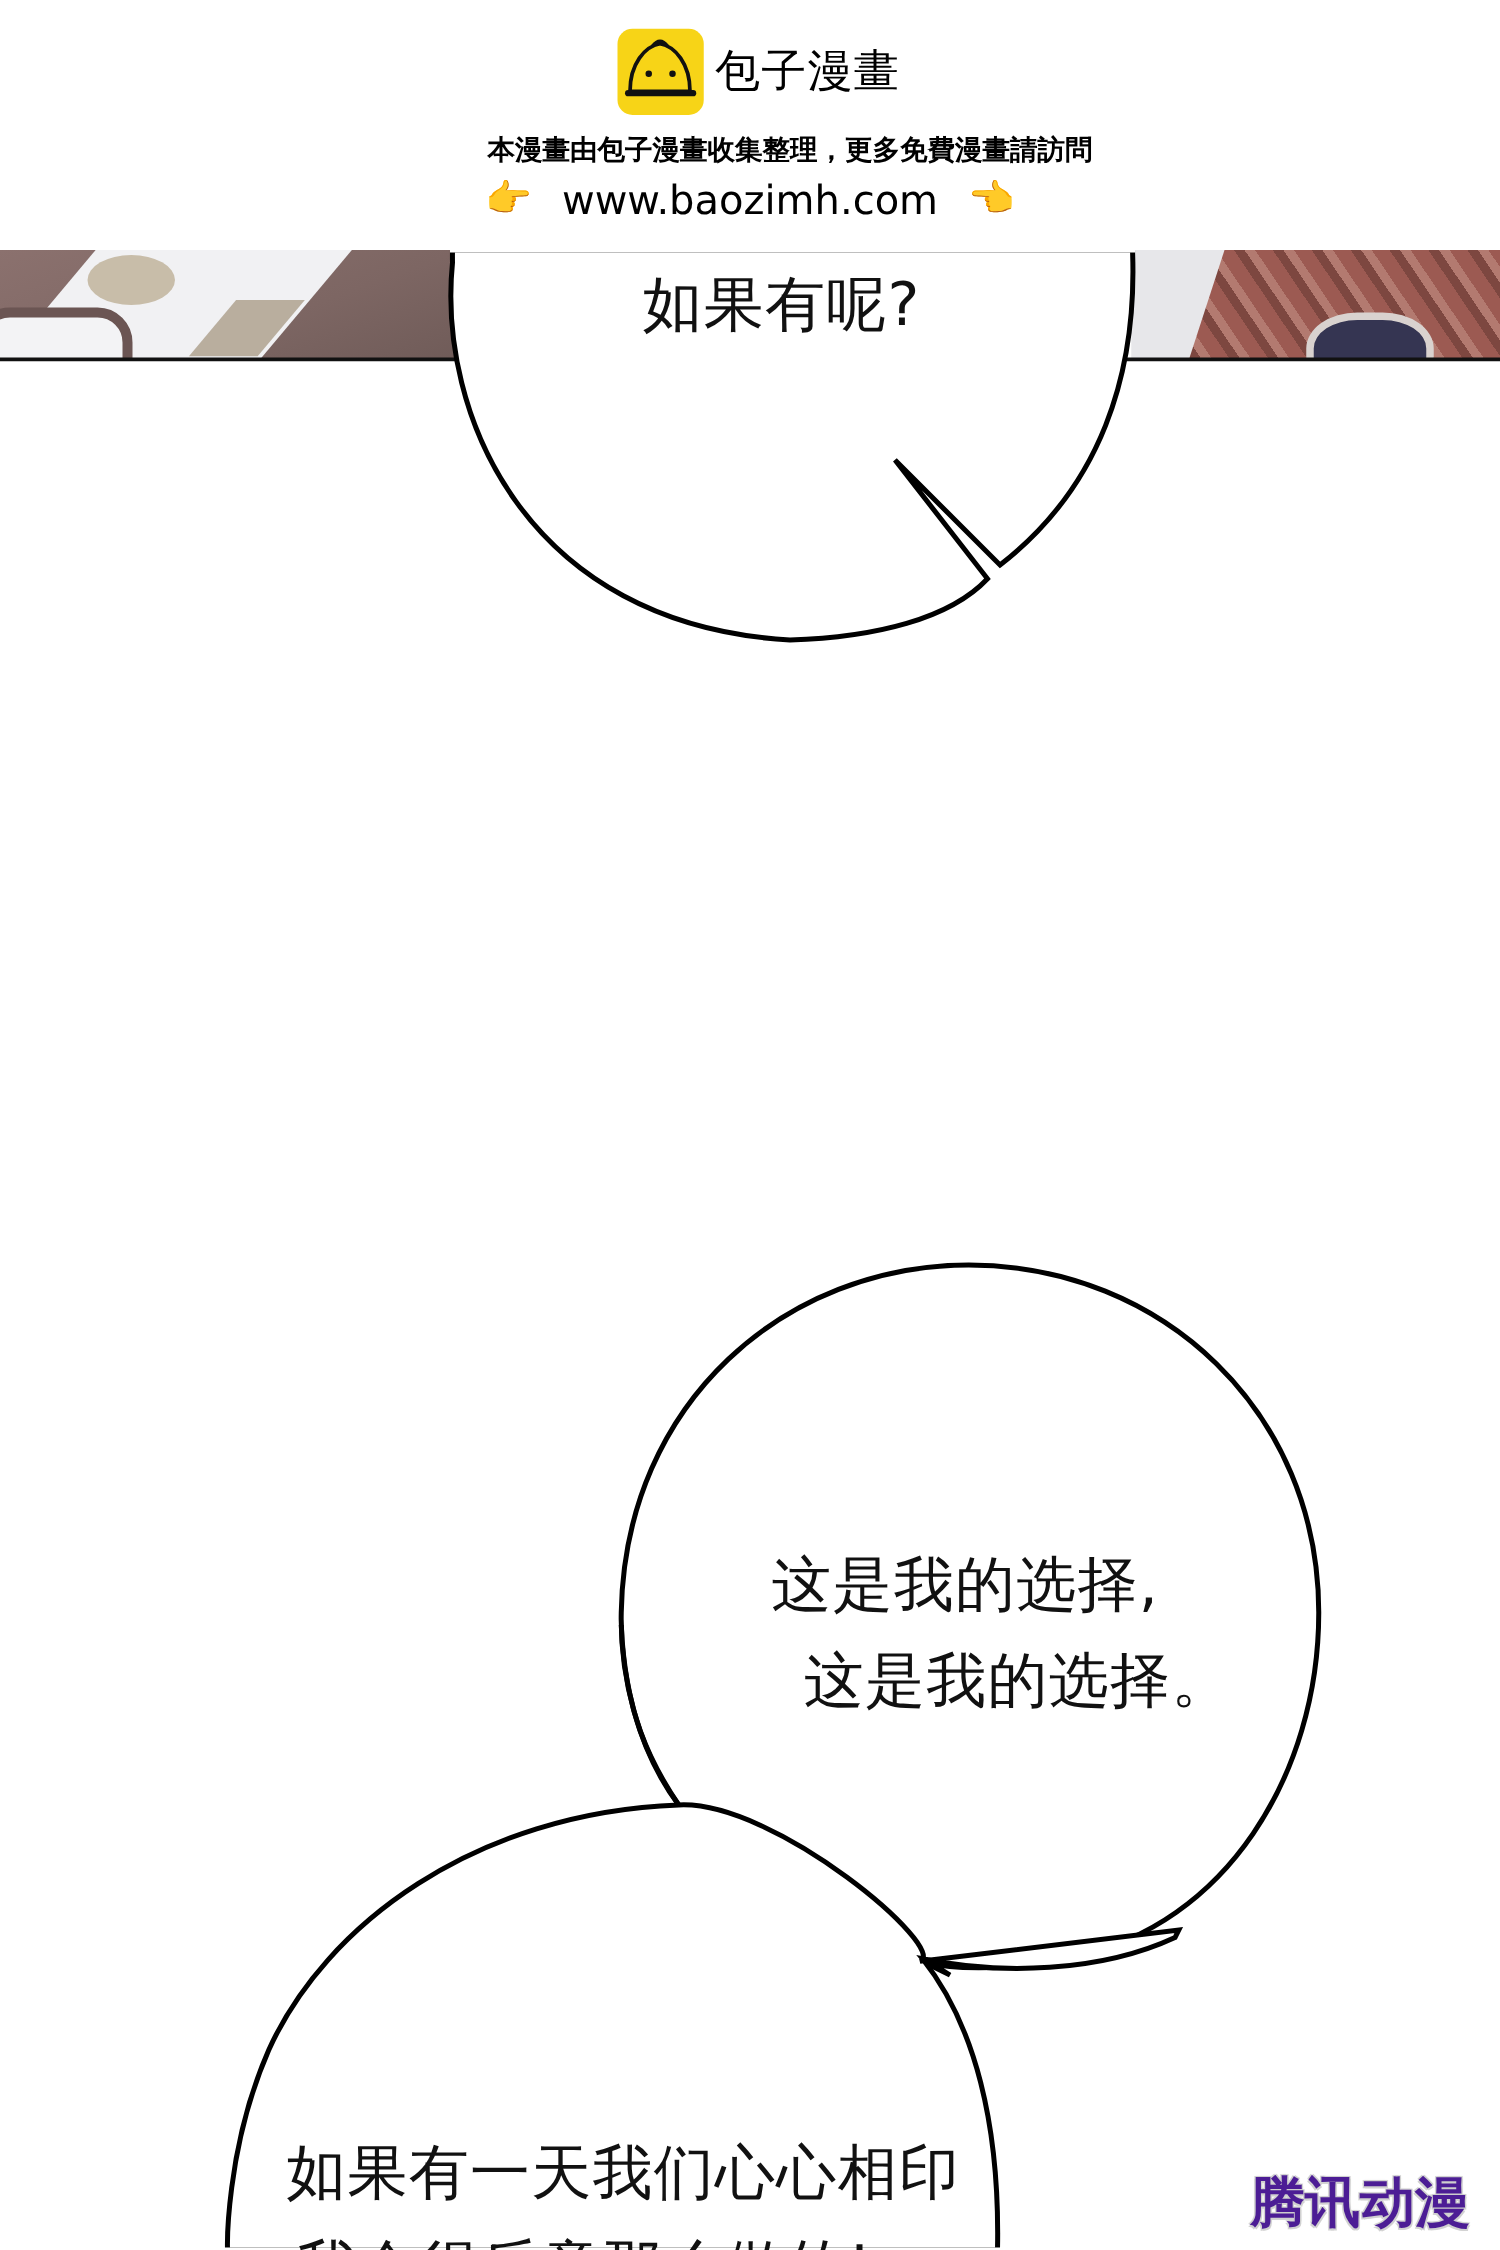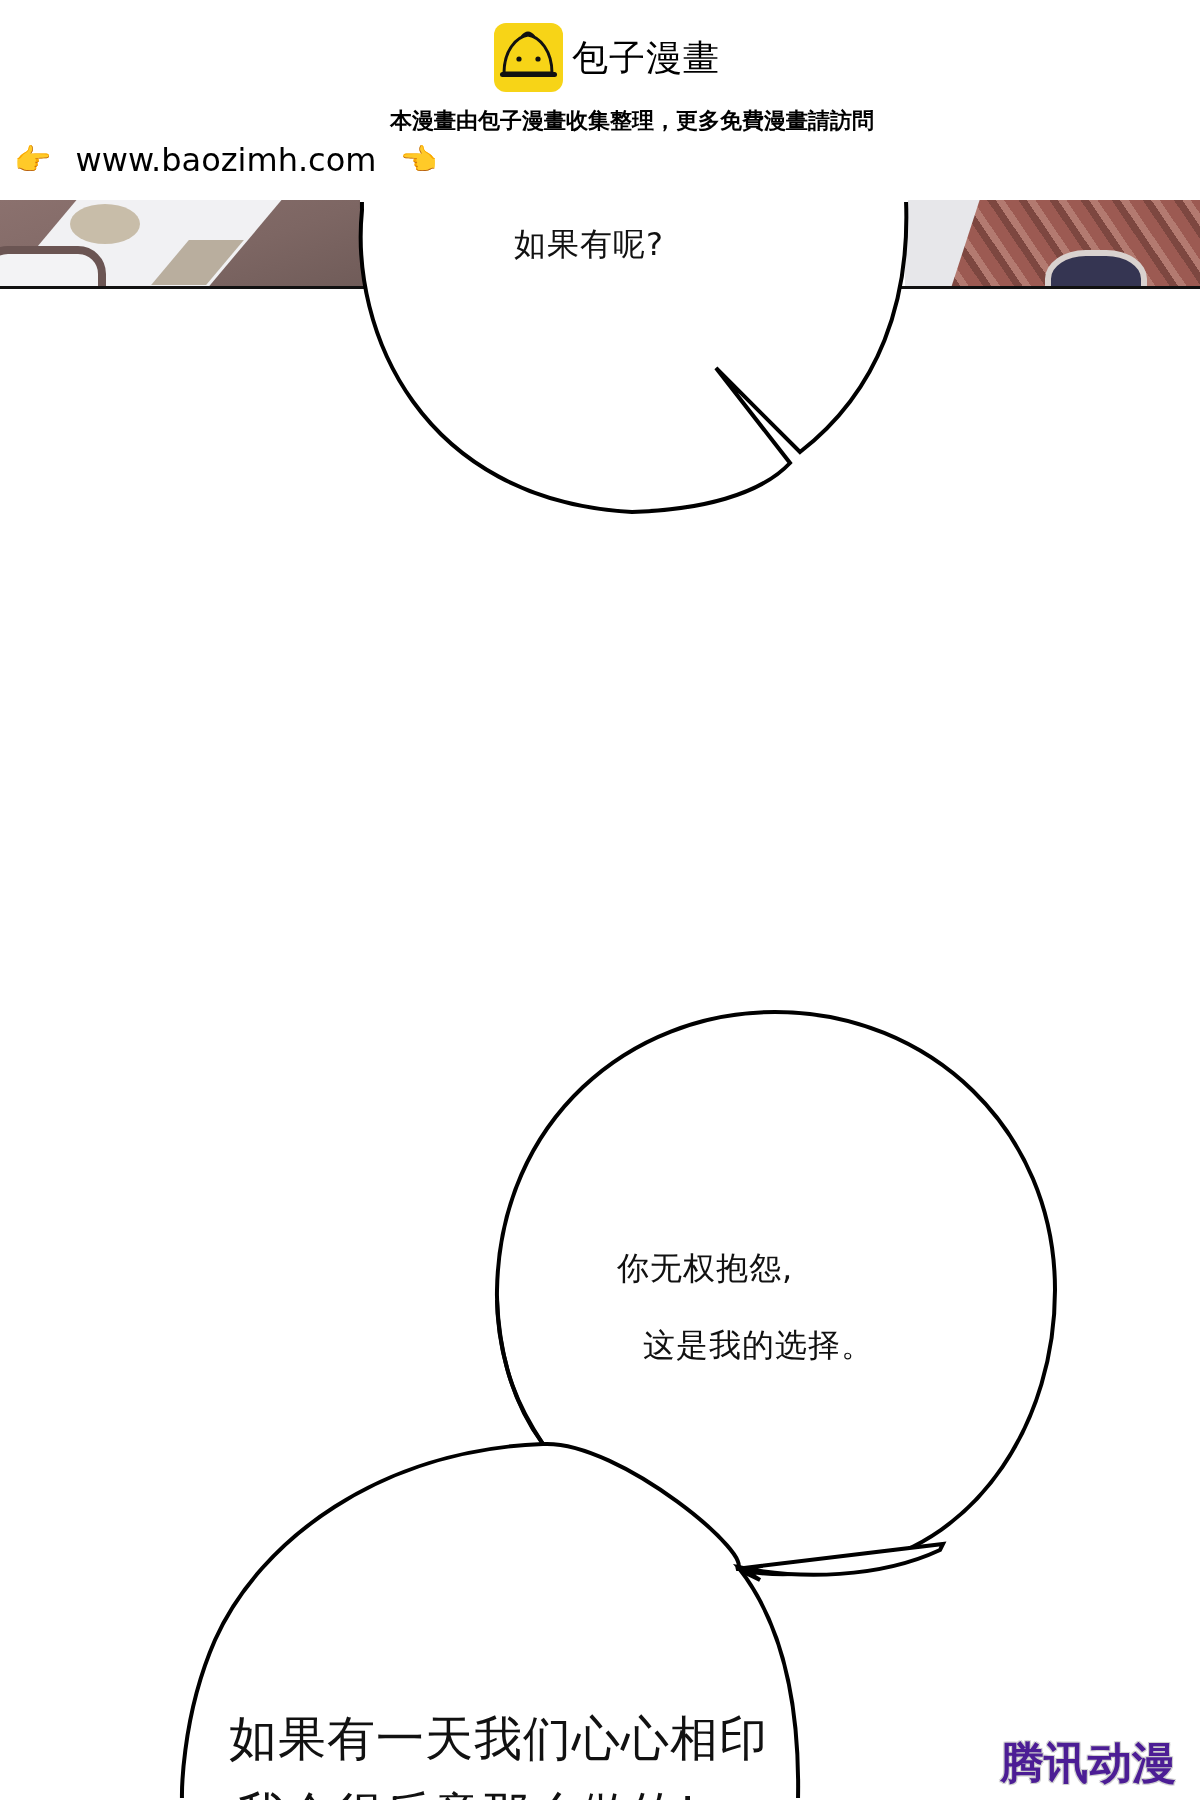--- a/index.html
+++ b/index.html
@@ -17,21 +17,21 @@
     }
     .brand-title {
       left: 572px; top: 34px; font-size: 36px; line-height: 48px;
       letter-spacing: 1px; white-space: nowrap;
     }
     .notice {
       left: 0; width: 1200px; top: 106px; text-align: center;
       font-size: 22px; line-height: 30px; white-space: nowrap; font-weight: bold; margin-left: 32px;
     }
     .url-row {
-      left: 0; width: 1200px; top: 138px; text-align: left;
+      left: 0; width: 1200px; top: 138px; text-align: center;
       font-size: 32px; line-height: 40px; white-space: nowrap;
     }
     .url-row .hand { display: inline-block; color: #f4b21b; font-size: 30px; vertical-align: middle; margin: 0 14px; }
     .url-row .url { vertical-align: middle; }
     
     .strip-left {
       left: 0; top: 200px; width: 380px; height: 87px;
       background: linear-gradient(160deg, #8b716e 0%, #7d6663 60%, #6f5b58 100%);
       overflow: hidden;
     }
@@ -60,21 +60,21 @@
       background: repeating-linear-gradient(45deg, #9c5a52 0 10px, #7d4740 10px 16px, #b37a70 16px 22px);
       transform: skewX(-18deg);
     }
     .strip-right .medallion {
       position: absolute; left: 140px; top: 50px; width: 90px; height: 60px;
       border-radius: 40%; background: #353552; border: 6px solid #d9d2cf;
     }
     .strip-border { left: 0; top: 286px; width: 1200px; height: 3px; background: #111; }
     svg.bubbles { position: absolute; left: 0; top: 0; }
     .bubble-text {
-      position: absolute; white-space: nowrap; font-size: 32px; line-height: 56px;
+      position: absolute; white-space: nowrap; font-size: 48px; line-height: 56px;
       color: #111; letter-spacing: 1px;
     }
     .t1 { left: 514px; top: 216px; }
     .t2a { left: 617px; top: 1240px; }
     .t2b { left: 643px; top: 1317px; }
     .t3a { left: 197px; top: 1710px; font-size: 48px; margin-left: 32px; }
     .t3b { left: 237px; top: 1786px; font-size: 48px; }
     .watermark {
       left: 1000px; top: 1737px; font-size: 44px; line-height: 52px; font-weight: bold;
       color: #4c1d95; 
@@ -147,18 +147,18 @@
              L 943 1544
              L 736 1569
              C 760 1560 620 1440 543 1444 Z" fill="#ffffff" stroke="#000" stroke-width="4"></path>
     <rect x="170" y="1798" width="640" height="4" fill="#ffffff"></rect>
   </g>
 
   <path d="M 497 1300 C 500 1370 520 1410 543 1444" fill="none" stroke="#000" stroke-width="4"></path>
 </svg>
 
 <div class="bubble-text t1">如果有呢?</div>
-<div class="bubble-text t2a">你无权抱怨,</div>
+<div class="bubble-text t2a">这是我的选择,</div>
 <div class="bubble-text t2b">这是我的选择。</div>
 <div class="bubble-text t3a">如果有一天我们心心相印</div>
 <div class="bubble-text t3b">我会很乐意那么做的!</div>
 
 <div class="abs watermark">腾讯动漫</div>
 
 </body></html>

